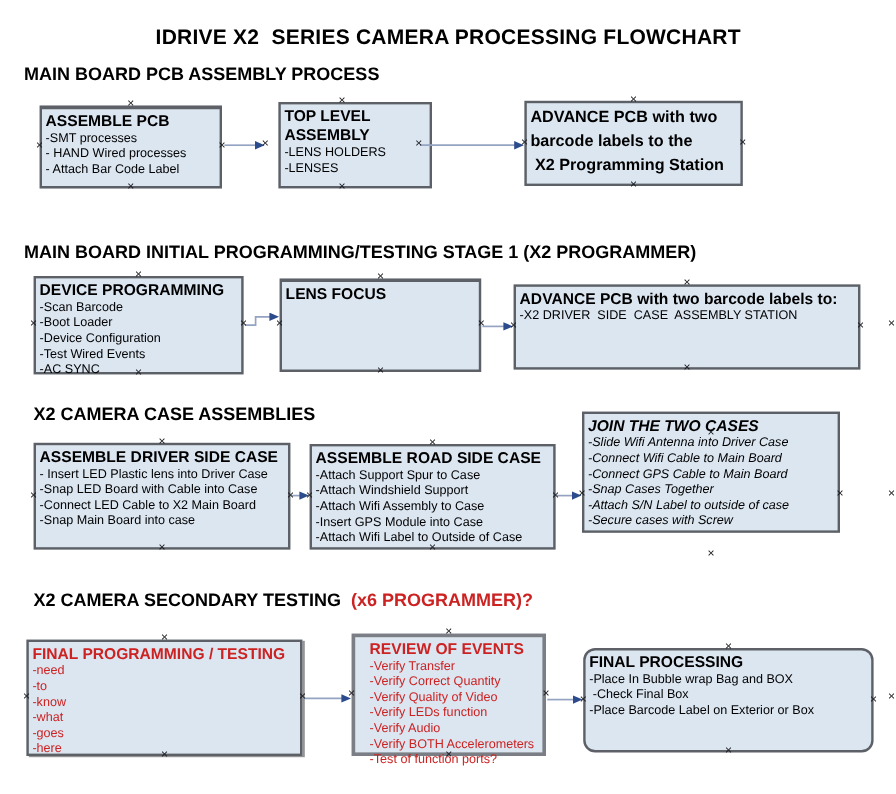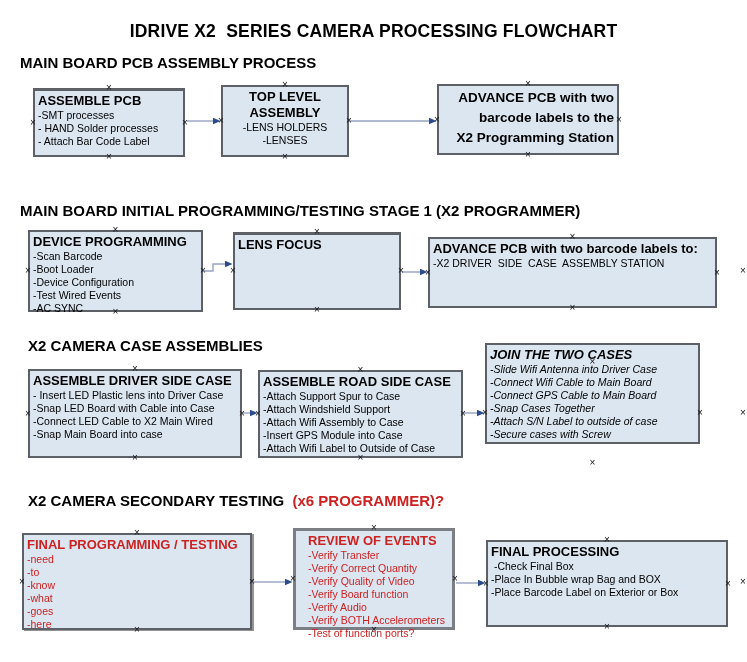--- a/index.html
+++ b/index.html
@@ -21,32 +21,32 @@
     position:absolute;box-sizing:border-box;
     background:var(--box-fill,#DCE6F1);
     border:2px solid var(--box-border,#5d6167);
     padding:2px 3px;overflow:visible;
   }
   .box-title{font-weight:bold;font-size:13px;line-height:16px;white-space:pre-wrap;}
   .box-item{font-size:10.5px;line-height:13px;white-space:pre-wrap;}
   .red .box-title,.red .box-item{color:var(--red,#cc2222);}
   
   #b00{left:33px;top:88px;width:152px;height:69px;border-top-width:3px;}
-  #b01{left:221px;top:85px;width:128px;height:72px;text-align:center;}
-  #b02{left:437px;top:84px;width:182px;height:71px;text-align:right;}
+  #b01{left:232px;top:85px;width:128px;height:72px;}
+  #b02{left:437px;top:84px;width:182px;height:71px;}
   #b02 .box-title{font-size:13.5px;line-height:20px;}
   #b10{left:28px;top:230px;width:175px;height:82px;}
   #b11{left:233px;top:232px;width:168px;height:78px;border-top-width:3px;}
   #b12{left:428px;top:237px;width:289px;height:71px;}
   #b20{left:28px;top:369px;width:214px;height:89px;}
   #b21{left:258px;top:370px;width:205px;height:88px;}
   #b22{left:485px;top:343px;width:215px;height:101px;font-style:italic;}
   #b30{left:22px;top:533px;width:230px;height:97px;box-shadow:2px 1px 0 rgba(60,60,60,.55);}
   #b31{left:293px;top:528px;width:162px;height:102px;border-width:3px;border-color:#7b7e84;padding-left:12px;}
-  #b32{left:486px;top:540px;width:242px;height:87px;}
+  #b32{left:486px;top:540px;width:242px;height:87px;border-radius:10px;}
   svg.connectors{position:absolute;left:0;top:0;pointer-events:none;}
   .handle{
     position:absolute;transform:translate(-50%,-55%);
     font-size:10px;line-height:10px;color:#15151a;pointer-events:none;
   }
 </style>
 </head>
 <body>
 
 <div class="canvas">
@@ -55,21 +55,21 @@
 
   <div class="heading" id="h0"><span>MAIN BOARD PCB ASSEMBLY PROCESS</span><span class="accent"></span></div>
   <div class="heading" id="h1"><span>MAIN BOARD INITIAL PROGRAMMING/TESTING STAGE 1 (X2 PROGRAMMER)</span><span class="accent"></span></div>
   <div class="heading" id="h2"><span>X2 CAMERA CASE ASSEMBLIES</span><span class="accent"></span></div>
   <div class="heading" id="h3"><span>X2 CAMERA SECONDARY TESTING  </span><span class="accent">(x6 PROGRAMMER)?</span></div>
 
   <div class="fc-box" id="b00">
     <div class="box-title">ASSEMBLE PCB</div>
     <div class="box-items">
         <div class="box-item">-SMT processes</div>
-        <div class="box-item">- HAND Solder processes</div>
+        <div class="box-item">- HAND Wired processes</div>
         <div class="box-item">- Attach Bar Code Label</div>
       </div>
   </div>
   <div class="fc-box" id="b01">
     <div class="box-title">TOP LEVEL ASSEMBLY</div>
     <div class="box-items">
         <div class="box-item">-LENS HOLDERS</div>
         <div class="box-item">-LENSES</div>
       </div>
   </div>
@@ -98,21 +98,21 @@
     <div class="box-items">
         <div class="box-item">-X2 DRIVER  SIDE  CASE  ASSEMBLY STATION</div>
       </div>
   </div>
 
   <div class="fc-box" id="b20">
     <div class="box-title">ASSEMBLE DRIVER SIDE CASE</div>
     <div class="box-items">
         <div class="box-item">- Insert LED Plastic lens into Driver Case</div>
         <div class="box-item">-Snap LED Board with Cable into Case</div>
-        <div class="box-item">-Connect LED Cable to X2 Main Wired</div>
+        <div class="box-item">-Connect LED Cable to X2 Main Board</div>
         <div class="box-item">-Snap Main Board into case</div>
       </div>
   </div>
   <div class="fc-box" id="b21">
     <div class="box-title">ASSEMBLE ROAD SIDE CASE</div>
     <div class="box-items">
         <div class="box-item">-Attach Support Spur to Case</div>
         <div class="box-item">-Attach Windshield Support</div>
         <div class="box-item">-Attach Wifi Assembly to Case</div>
         <div class="box-item">-Insert GPS Module into Case</div>
@@ -141,31 +141,31 @@
         <div class="box-item">-goes</div>
         <div class="box-item">-here</div>
       </div>
   </div>
   <div class="fc-box red" id="b31">
     <div class="box-title">REVIEW OF EVENTS</div>
     <div class="box-items">
         <div class="box-item">-Verify Transfer</div>
         <div class="box-item">-Verify Correct Quantity</div>
         <div class="box-item">-Verify Quality of Video</div>
-        <div class="box-item">-Verify Board function</div>
+        <div class="box-item">-Verify LEDs function</div>
         <div class="box-item">-Verify Audio</div>
         <div class="box-item">-Verify BOTH Accelerometers</div>
         <div class="box-item">-Test of function ports?</div>
       </div>
   </div>
   <div class="fc-box" id="b32">
     <div class="box-title">FINAL PROCESSING</div>
     <div class="box-items">
+        <div class="box-item">-Place In Bubble wrap Bag and BOX</div>
         <div class="box-item"> -Check Final Box</div>
-        <div class="box-item">-Place In Bubble wrap Bag and BOX</div>
         <div class="box-item">-Place Barcode Label on Exterior or Box</div>
       </div>
   </div>
 
   <svg class="connectors" width="747" height="662" viewBox="0 0 747 662">
     <defs>
       <marker id="ah" markerWidth="9" markerHeight="8" refX="0.5" refY="3.5" orient="auto" markerUnits="userSpaceOnUse">
         <path d="M0,0 L8,3.5 L0,7 Z" fill="#2B4B8C"></path>
       </marker>
     </defs>

